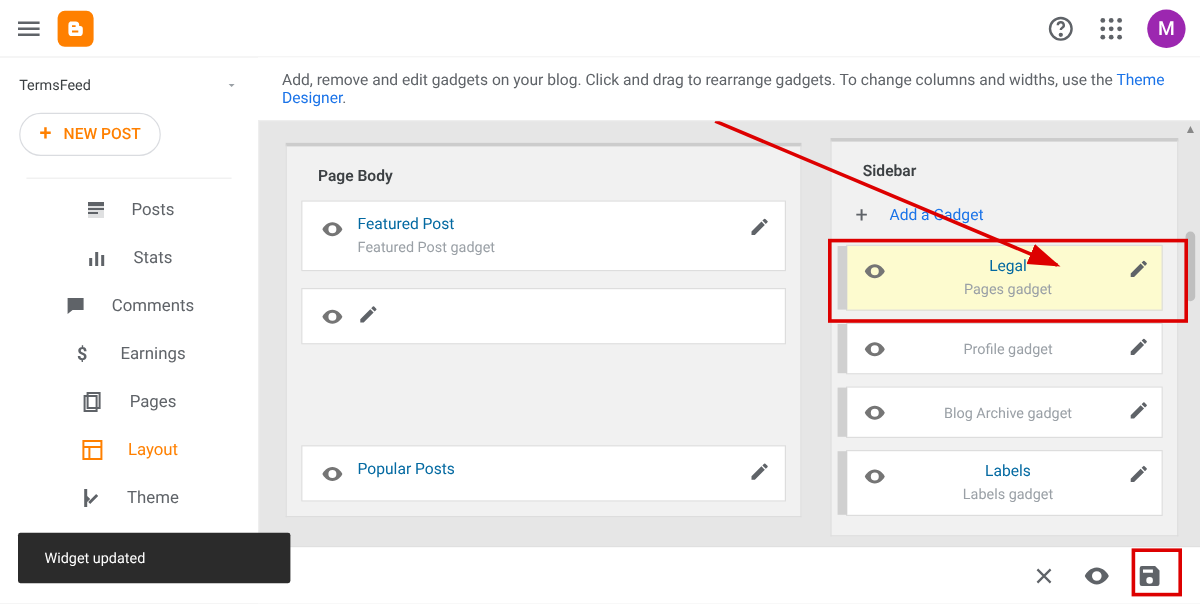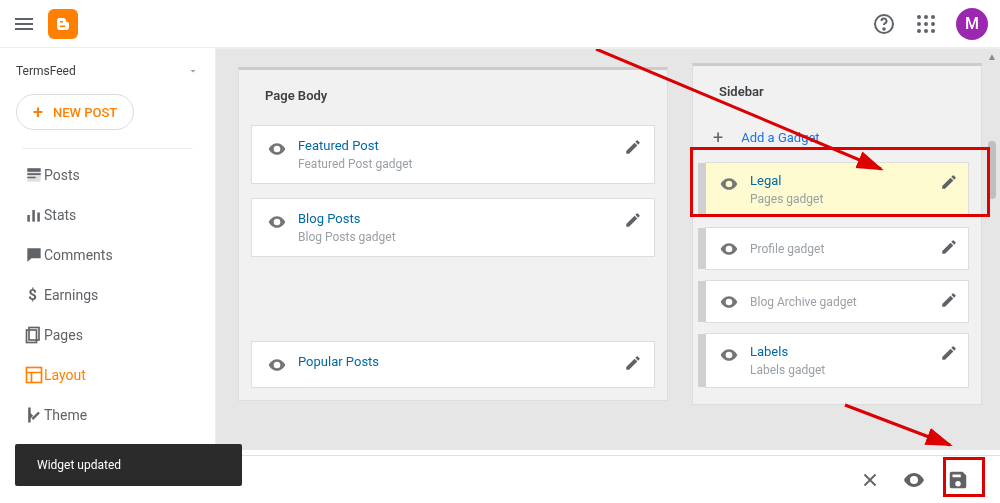--- a/index.html
+++ b/index.html
@@ -11,38 +11,38 @@
   .top-right { margin-left:auto; display:flex; align-items:center; gap:18px;}
   .icon-btn { width:24px; height:24px; color:#5f6368; cursor:pointer; display:flex; align-items:center; justify-content:center;}
   .avatar { width:32px; height:32px; border-radius:50%; background:#9c27b0; color:#fff; display:flex; align-items:center; justify-content:center; font-weight:500;}
   .subbar { display:flex; }
   .sidebar { width:215px; padding:8px 0; }
   .blog-select { display:flex; align-items:center; padding:8px 16px 12px; color:#3c4043; font-size:12px;}
   .blog-select .chev { margin-left:auto; color:#9aa0a6;}
   .new-post-btn { margin:4px 16px 12px; border:1px solid #dadce0; border-radius:20px; padding:8px 16px; display:inline-flex; align-items:center; gap:10px; color:#ff8000; font-weight:500; font-size:13px; cursor:pointer;}
   .new-post-btn .plus { font-size:18px; line-height:1;}
   .nav-divider { border-top:1px solid #eee; margin:6px 22px 6px 22px;}
-  .nav-item { display:flex; align-items:center; padding:10px 24px; color:#5f6368; font-size:14px; cursor:pointer;}
+  .nav-item { display:flex; align-items:center; gap:20px; padding:10px 24px; color:#5f6368; font-size:14px; cursor:pointer;justify-content:center;}
   .nav-item.active { color:#ff8000;}
   .nav-item .nicon { width:20px; height:20px; display:flex; align-items:center; justify-content:center;}
   .main { flex:1; position:relative; background:#fff;}
   .helpbar { padding:12px 20px 10px; color:#5f6368; font-size:13px; background:#fff; }
   .helpbar a { color:#1a73e8; text-decoration:none;}
   .canvas { background:#e6e6e6; padding:18px 20px 0; height:402px; position:relative; overflow:hidden; border-top:1px solid #eee; border-left:1px solid #eee;}
   .col { background:#f1f1f1; border:1px solid #ddd; border-top:3px solid #ccc; }
   .col.pb { position:absolute; left:22px; top:18px; width:430px; padding:12px 12px; }
   .col.sb { position:absolute; right:18px; top:14px; width:290px; padding:12px 12px;}
-  .col-title { font-size:13px; font-weight:600; color:#3c4043; padding:6px 14px 22px;}
+  .col-title { font-size:13px; font-weight:600; color:#3c4043; padding:6px 14px 12px;}
   .gadget { background:#fff; border:1px solid #ddd; padding:12px 12px 12px 14px; margin-bottom:14px; display:flex; align-items:flex-start; gap:10px; position:relative;}
   .gadget .eye { color:#757575; width:22px; display:flex; justify-content:center; padding-top:1px;}
   .gadget .gtexts { flex:1;}
   .gadget .gtitle { font-size:13px; color:#0369a1;}
   .gadget .gsub { font-size:12px; color:#9aa0a6; margin-top:4px;}
   .gadget .pencil { color:#5f6368; cursor:pointer;}
-  .sb .gadget { padding:10px 10px 10px 12px; margin-bottom:10px;}
+  .sb .gadget { padding:10px 10px 10px 12px; margin-bottom:10px;text-align:center;}
   .sb .drag { position:absolute; left:-8px; top:0; bottom:0; width:8px; background:#d0d0d0;}
   .add-gadget { display:flex; align-items:center; gap:18px; padding:6px 8px 14px;}
   .add-gadget .plus { color:#5f6368; font-size:18px;}
   .add-gadget .label { color:#1a73e8; font-size:13px;}
   .highlight-box { position:absolute; border:3px solid #d00; pointer-events:none;}
   .hb1 { right:10px; top:98px; width:300px; height:70px;}
   .hb2 { right:8px; bottom:-8px; width:48px; height:46px;}
   .arrow { position:absolute; pointer-events:none;}
   .toast { position:absolute; left:15px; bottom:17px; background:#2b2b2b; color:#fff; font-size:12px; padding:14px 22px; border-radius:2px; width:227px;}
   .footbar { position:absolute; left:215px; right:0; bottom:0; height:48px; background:#fff; border-top:1px solid #e0e0e0; display:flex; align-items:center; justify-content:flex-end; gap:20px; padding-right:30px;}
@@ -171,20 +171,23 @@
       <span class="nicon">
           <svg viewBox="0 0 24 24" width="20" height="20" fill="currentColor">
             <path d="M12 8a4 4 0 1 0 0 8 4 4 0 0 0 0-8zm9 4l2 1-1 3-2-.5a8 8 0 0 1-1.5 1.5l.5 2-3 1-1-2h-2l-1 2-3-1 .5-2A8 8 0 0 1 4 15.5L2 16l-1-3 2-1v-2L1 9l1-3 2 .5A8 8 0 0 1 5.5 5L5 3l3-1 1 2h2l1-2 3 1-.5 2A8 8 0 0 1 20 8.5l2-.5 1 3-2 1z" opacity=".85"></path>
           </svg>
         </span>
       <span>Settings</span>
     </div>
   </div>
 
   <div class="main">
+    <div class="helpbar">
+      <span>Add, remove and edit gadgets on your blog. Click and drag to rearrange gadgets. To change columns and widths, use the </span><a href="#">Theme Designer</a><span>.</span>
+    </div>
 
     <div class="canvas">
       <div class="scroll-track">▲</div>
       <div class="scroll-ind"></div>
 
       <div class="col pb">
         <div class="col-title">Page Body</div>
 
         <div class="gadget">
           <span class="eye">
@@ -202,24 +205,20 @@
               </svg>
             </span>
         </div>
 
         <div class="gadget">
           <span class="eye">
               <svg width="20" height="20" viewBox="0 0 24 24" fill="currentColor">
                 <path d="M12 5c-5 0-9 4.5-10 7 1 2.5 5 7 10 7s9-4.5 10-7c-1-2.5-5-7-10-7zm0 11a4 4 0 1 1 0-8 4 4 0 0 1 0 8z"></path>
               </svg>
             </span>
-          <div class="gtexts">
-            <div class="gtitle">Blog Posts</div>
-            <div class="gsub">Blog Posts gadget</div>
-          </div>
           <span class="pencil">
               <svg width="18" height="18" viewBox="0 0 24 24" fill="currentColor">
                 <path d="M3 17.25V21h3.75L17.81 9.94l-3.75-3.75L3 17.25zM20.71 7.04a1 1 0 0 0 0-1.41l-2.34-2.34a1 1 0 0 0-1.41 0l-1.83 1.83 3.75 3.75 1.83-1.83z"></path>
               </svg>
             </span>
         </div>
 
         <div style="height:70px"></div>
 
         <div class="gadget" style="margin-bottom:0;">

